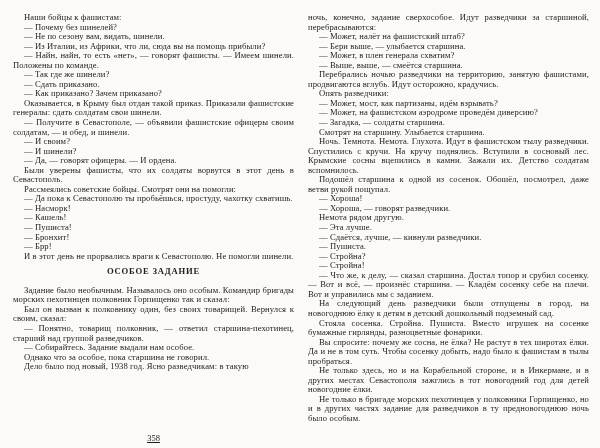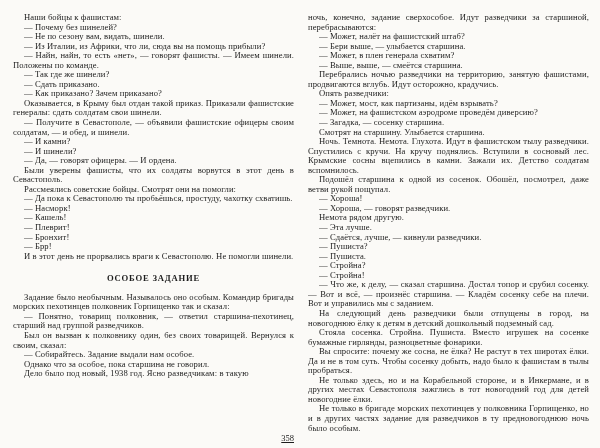--- a/index.html
+++ b/index.html
@@ -35,29 +35,29 @@
     margin: 0;
   }
   .para.continuation {
     text-indent: 0;
   }
   .para.heading {
     text-indent: 0;
     text-align: center;
     font-weight: bold;
     letter-spacing: 0.8px;
-    margin-top: 13px;
+    margin-top: 6px;
     margin-bottom: 9px;
   }
   .page-number {
     position: absolute;
     bottom: 5px;
     left: 13px;
     width: 281px;
-    text-align: right;
+    text-align: center;
     font-size: 8.5px;
     color: #1c1c1c;
     text-decoration: underline;
   }
 </style>
 </head>
 <body>
 
 <div class="book-page">
   <div class="columns">
@@ -65,60 +65,59 @@
         <div class="para plain">Наши бойцы к фашистам:</div>
         <div class="para plain">— Почему без шинелей?</div>
         <div class="para plain">— Не по сезону вам, видать, шинели.</div>
         <div class="para plain">— Из Италии, из Африки, что ли, сюда вы на помощь прибыли?</div>
         <div class="para plain">— Найн, найн, то есть «нет», — говорят фашисты. — Имеем шинели. Положены по команде.</div>
         <div class="para plain">— Так где же шинели?</div>
         <div class="para plain">— Сдать приказано.</div>
         <div class="para plain">— Как приказано? Зачем приказано?</div>
         <div class="para plain">Оказывается, в Крыму был отдан такой приказ. Приказали фашистские генералы: сдать солдатам свои шинели.</div>
         <div class="para plain">— Получите в Севастополе, — объявили фашистские офицеры своим солдатам, — и обед, и шинели.</div>
-        <div class="para plain">— И камни?</div>
+        <div class="para plain">— И своим?</div>
         <div class="para plain">— И шинели?</div>
         <div class="para plain">— Да, — говорят офицеры. — И ордена.</div>
         <div class="para plain">Были уверены фашисты, что их солдаты ворвутся в этот день в Севастополь.</div>
         <div class="para plain">Рассмеялись советские бойцы. Смотрят они на помогли:</div>
         <div class="para plain">— Да пока к Севастополю ты пробьёшься, простуду, чахотку схватишь.</div>
         <div class="para plain">— Насморк!</div>
         <div class="para plain">— Кашель!</div>
-        <div class="para plain">— Плеврит!</div>
+        <div class="para plain">— Пушиста!</div>
         <div class="para plain">— Бронхит!</div>
         <div class="para plain">— Брр!</div>
         <div class="para plain">И в этот день не прорвались враги к Севастополю. Не помогли шинели.</div>
         <div class="para heading">ОСОБОЕ ЗАДАНИЕ</div>
         <div class="para plain">Задание было необычным. Называлось оно особым. Командир бригады морских пехотинцев полковник Горпищенко так и сказал:</div>
+        <div class="para plain">Был он вызван к полковнику один, без своих товарищей. Вернулся к своим, сказал:</div>
         <div class="para plain">— Понятно, товарищ полковник, — ответил старшина-пехотинец, старший над группой разведчиков.</div>
-        <div class="para plain">Был он вызван к полковнику один, без своих товарищей. Вернулся к своим, сказал:</div>
         <div class="para plain">— Собирайтесь. Задание выдали нам особое.</div>
         <div class="para plain">Однако что за особое, пока старшина не говорил.</div>
         <div class="para plain">Дело было под новый, 1938 год. Ясно разведчикам: в такую</div>
       </div>
     <div class="column">
         <div class="para continuation">ночь, конечно, задание сверхособое. Идут разведчики за старшиной, перебрасываются:</div>
         <div class="para plain">— Может, налёт на фашистский штаб?</div>
         <div class="para plain">— Бери выше, — улыбается старшина.</div>
         <div class="para plain">— Может, в плен генерала схватим?</div>
         <div class="para plain">— Выше, выше, — смеётся старшина.</div>
         <div class="para plain">Перебрались ночью разведчики на территорию, занятую фашистами, продвигаются вглубь. Идут осторожно, крадучись.</div>
         <div class="para plain">Опять разведчики:</div>
         <div class="para plain">— Может, мост, как партизаны, идём взрывать?</div>
         <div class="para plain">— Может, на фашистском аэродроме проведём диверсию?</div>
-        <div class="para plain">— Загадка, — сосенку старшина.</div>
+        <div class="para plain">— Загадка, — солдаты старшина.</div>
         <div class="para plain">Смотрят на старшину. Улыбается старшина.</div>
         <div class="para plain">Ночь. Темнота. Немота. Глухота. Идут в фашистском тылу разведчики. Спустились с кручи. На кручу поднялись. Вступили в сосновый лес. Крымские сосны вцепились в камни. Зажали их. Детство солдатам вспомнилось.</div>
         <div class="para plain">Подошёл старшина к одной из сосенок. Обошёл, посмотрел, даже ветви рукой пощупал.</div>
         <div class="para plain">— Хороша!</div>
         <div class="para plain">— Хороша, — говорят разведчики.</div>
         <div class="para plain">Немота рядом другую.</div>
         <div class="para plain">— Эта лучше.</div>
         <div class="para plain">— Сдаётся, лучше, — кивнули разведчики.</div>
-        <div class="para plain">— Пушиста?</div>
         <div class="para plain">— Пушиста.</div>
         <div class="para plain">— Стройна?</div>
         <div class="para plain">— Стройна!</div>
         <div class="para plain">— Что же, к делу, — сказал старшина. Достал топор и срубил сосенку. — Вот и всё, — произнёс старшина. — Кладём сосенку себе на плечи. Вот и управились мы с заданием.</div>
         <div class="para plain">На следующий день разведчики были отпущены в город, на новогоднюю ёлку к детям в детский дошкольный подземный сад.</div>
         <div class="para plain">Стояла сосенка. Стройна. Пушиста. Вместо игрушек на сосенке бумажные гирлянды, разноцветные фонарики.</div>
         <div class="para plain">Вы спросите: почему же сосна, не ёлка? Не растут в тех широтах ёлки. Да и не в том суть. Чтобы сосенку добыть, надо было к фашистам в тылы пробраться.</div>
         <div class="para plain">Не только здесь, но и на Корабельной стороне, и в Инкермане, и в других местах Севастополя зажглись в тот новогодний год для детей новогодние ёлки.</div>
         <div class="para plain">Не только в бригаде морских пехотинцев у полковника Горпищенко, но и в других частях задание для разведчиков в ту предновогоднюю ночь было особым.</div>
       </div>

